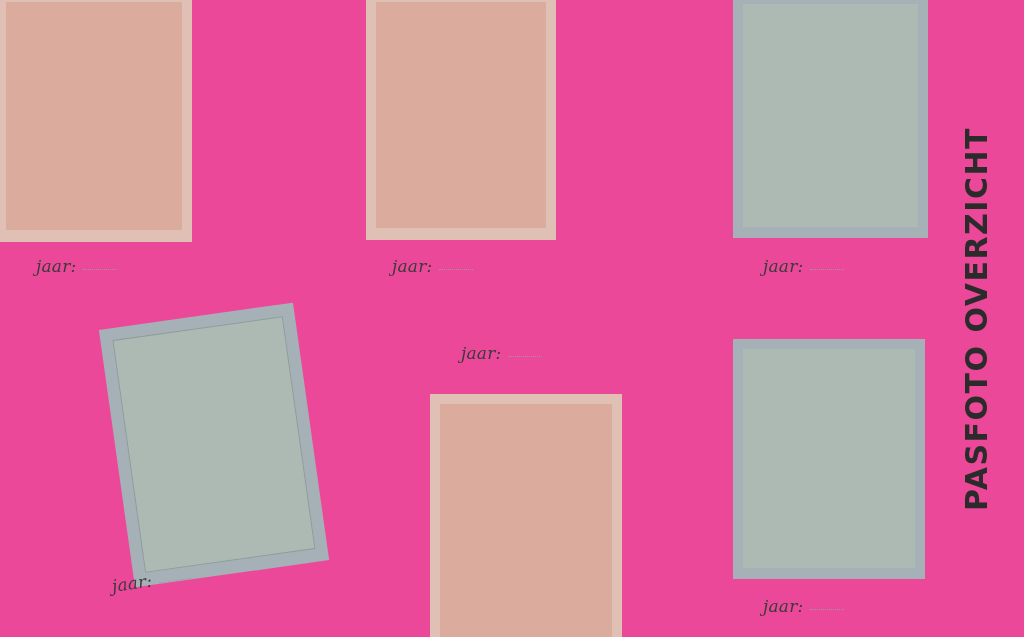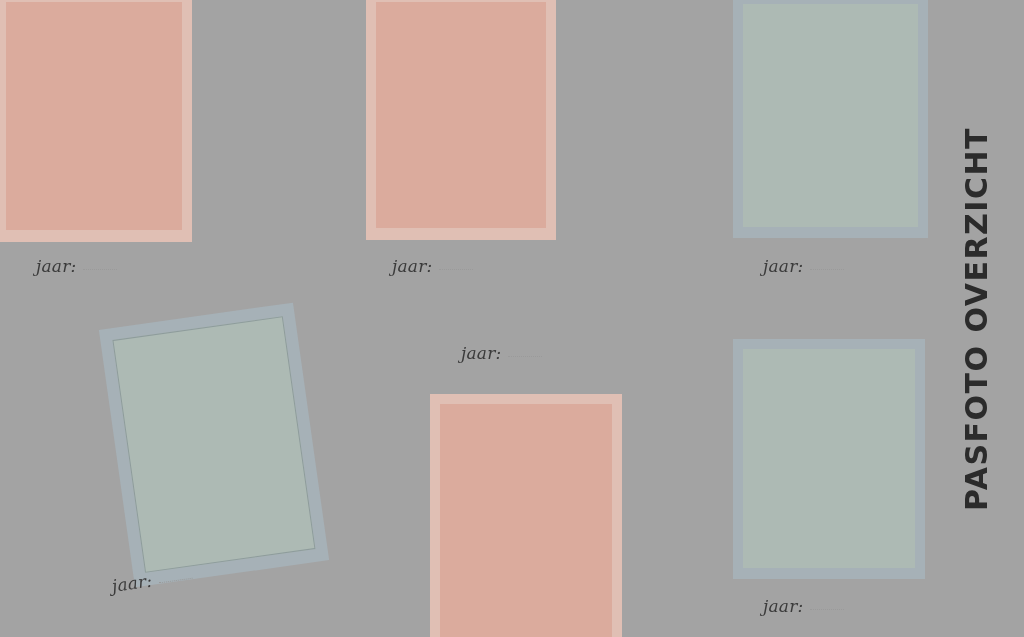--- a/index.html
+++ b/index.html
@@ -13,21 +13,21 @@
     position: relative;
     overflow: hidden;
     font-family: "Liberation Sans", sans-serif;
   }
 
   #canvas {
     position: absolute;
     left: 0; top: 0;
     width: 1024px;
     height: 637px;
-    background: #a3a3a3;
+    background: #ec4899;
   }
 
   
   .frame {
     position: absolute;
     box-sizing: border-box;
   }
   .frame .mat {
     position: absolute;
     left: 0; top: 0;

